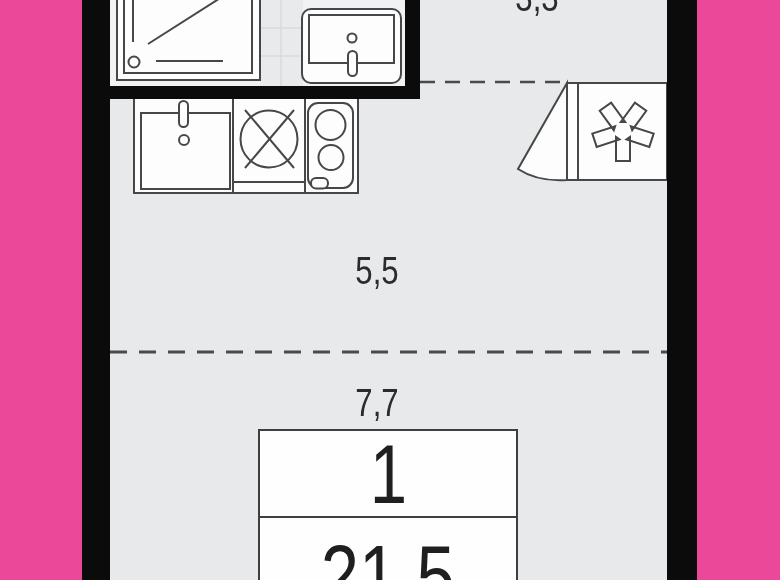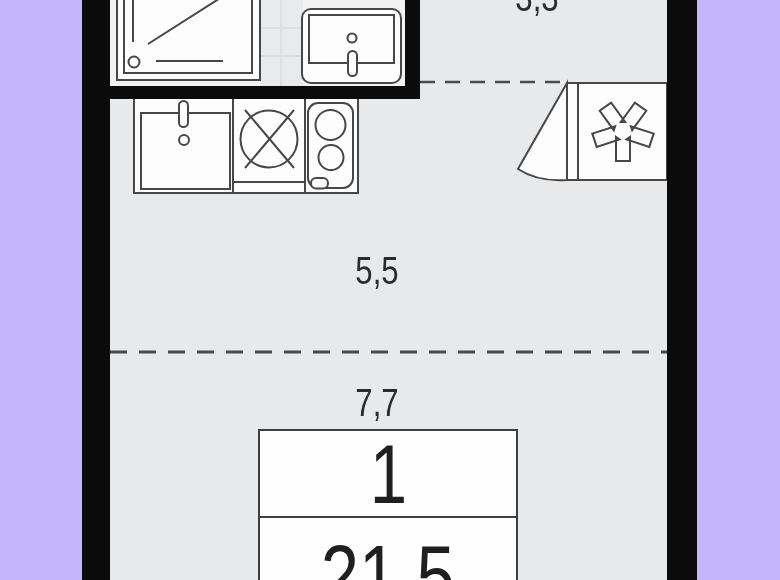--- a/index.html
+++ b/index.html
@@ -1,18 +1,18 @@
 <!DOCTYPE html>
 <html><head>
 <meta charset="utf-8">
 <style>
   html,body{margin:0;padding:0;background:#ffffff;}
   body{width:780px;height:580px;overflow:hidden;position:relative;
        font-family:"Liberation Sans", sans-serif;}
-  .plan{position:absolute;left:0;top:0;width:780px;height:580px;overflow:hidden;background:#c4b5fd;}
+  .plan{position:absolute;left:0;top:0;width:780px;height:580px;overflow:hidden;background:#ec4899;}
   .abs{position:absolute;}
   .floor{left:110px;top:0;width:557px;height:580px;background:#e7e9ea;}
   .bathroom-bg{left:110px;top:0;width:295px;height:87px;background:#f0f2f3;}
   .wall{background:#0b0b0b;}
   .wall-left{left:82px;top:0;width:28px;height:580px;}
   .wall-right{left:667px;top:0;width:30px;height:580px;}
   .wall-bath-bottom{left:82px;top:86px;width:338px;height:13px;}
   .wall-bath-right{left:405px;top:0;width:15px;height:99px;}
   svg.fixtures{position:absolute;left:0;top:0;width:780px;height:580px;}
   .lbl{position:absolute;color:#2b2b2b;font-size:38px;line-height:38px;

